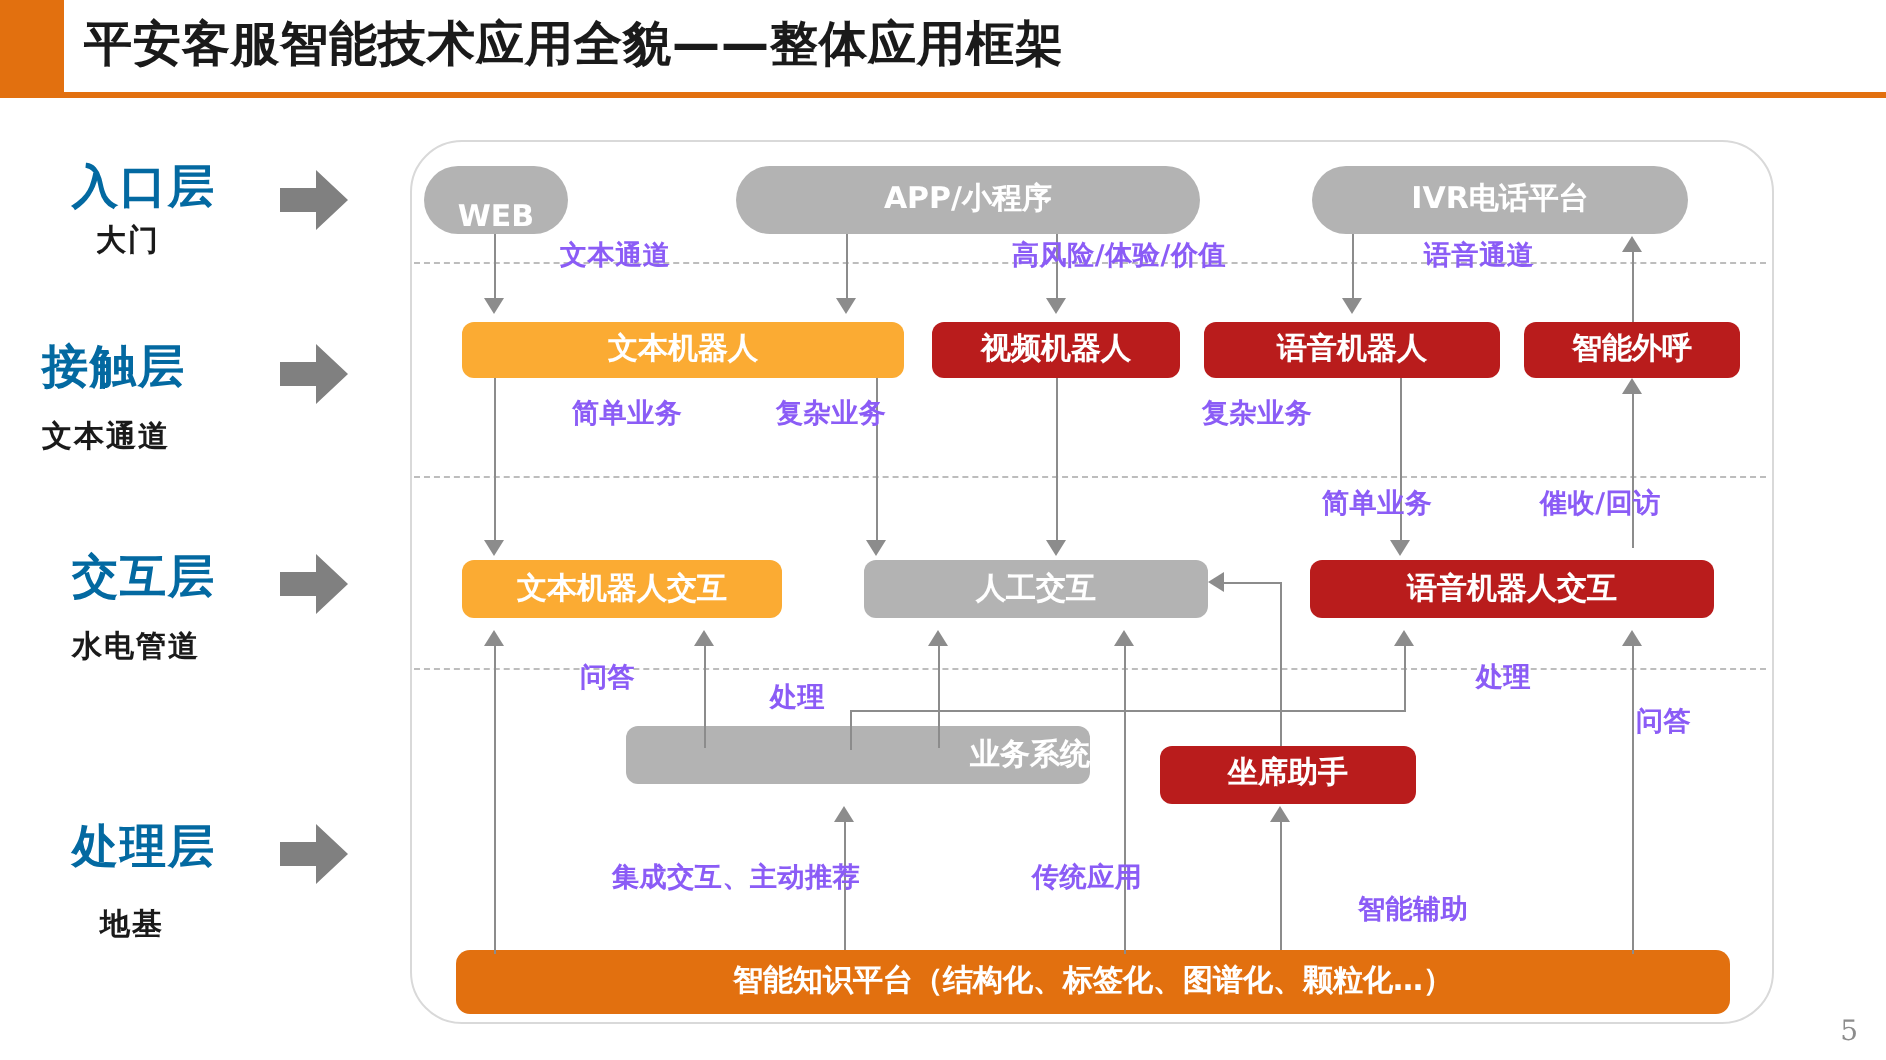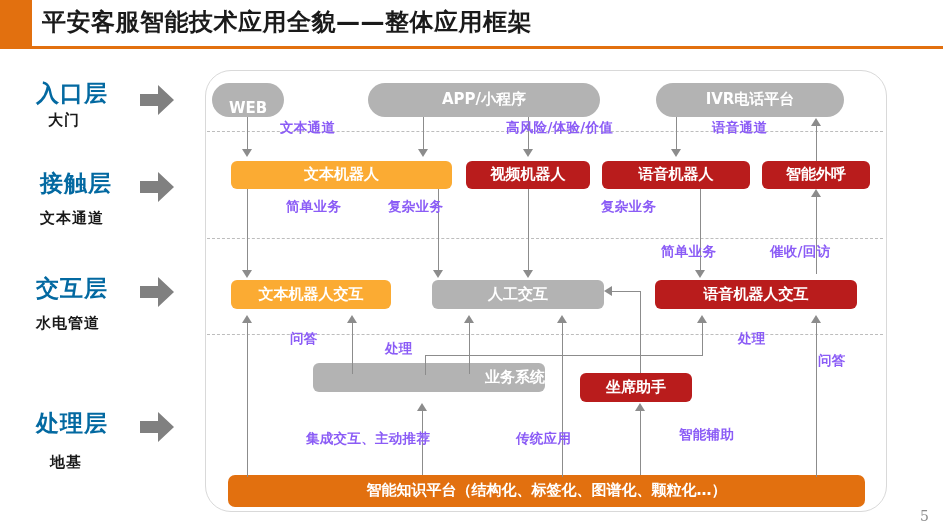--- a/index.html
+++ b/index.html
@@ -90,21 +90,21 @@
   <div class="hdr-rule"></div>
 
   <div class="layer" style="left:36px;top:78px;">
     <span class="big">入口层</span>
     <span class="sub" style="padding-left:12px;">大门</span>
   </div>
   <svg class="arrow-big" style="left:140px;top:85px;" viewBox="0 0 34 30">
     <polygon points="0,9 18,9 18,0 34,15 18,30 18,21 0,21" fill="#808080"></polygon>
   </svg>
 
-  <div class="layer" style="left:40px;top:168px;">
+  <div class="layer" style="left:21px;top:168px;">
     <span class="big">接触层</span>
     <span class="sub" style="margin-top:10px;">文本通道</span>
   </div>
   <svg class="arrow-big" style="left:140px;top:172px;" viewBox="0 0 34 30">
     <polygon points="0,9 18,9 18,0 34,15 18,30 18,21 0,21" fill="#808080"></polygon>
   </svg>
 
   <div class="layer" style="left:36px;top:273px;font-family:Liberation Mono, monospace;">
     <span class="big">交互层</span>
     <span class="sub" style="margin-top:10px;">水电管道</span>
@@ -156,21 +156,21 @@
   <div class="node rect orange-bright" style="left:231px;top:280px;width:160px;height:29px;">
     <span>文本机器人交互</span>
   </div>
   <div class="node rect orange-light" style="left:655px;top:280px;width:202px;height:29px;">
     <span>语音机器人交互</span>
   </div>
 
   <div class="node rect grey" style="left:313px;top:363px;width:232px;height:29px;justify-content:flex-end;">
     <span>业务系统</span>
   </div>
-  <div class="node rect orange-light" style="left:580px;top:373px;width:112px;height:29px;">
+  <div class="node rect orange-light" style="left:580px;top:373px;width:128px;height:29px;font-family:Liberation Mono, monospace;">
     <span>坐席助手</span>
   </div>
 
   <div class="node rect orange-deep" style="left:228px;top:475px;width:637px;height:32px;border-radius:7px;">
     <span>智能知识平台（结构化、标签化、图谱化、颗粒化…）</span>
   </div>
 
   <div class="vline" style="left:247px;top:117px;height:34px;"></div>
   <div class="ahead-down" style="left:242px;top:149px;"></div>
 
@@ -241,17 +241,17 @@
   <div class="elabel" style="left:790px;top:352px;">问答</div>
 
   <div class="vline" style="left:422px;top:410px;height:65px;"></div>
   <div class="ahead-up" style="left:417px;top:403px;"></div>
 
   <div class="vline" style="left:640px;top:410px;height:65px;"></div>
   <div class="ahead-up" style="left:635px;top:403px;"></div>
 
   <div class="elabel" style="left:278px;top:430px;">集成交互、主动推荐</div>
   <div class="elabel" style="left:488px;top:430px;">传统应用</div>
-  <div class="elabel" style="left:651px;top:426px;">智能辅助</div>
+  <div class="elabel" style="left:651px;top:446px;">智能辅助</div>
 
   <div class="pageno">5</div>
 
 </div>
 
 </body></html>

